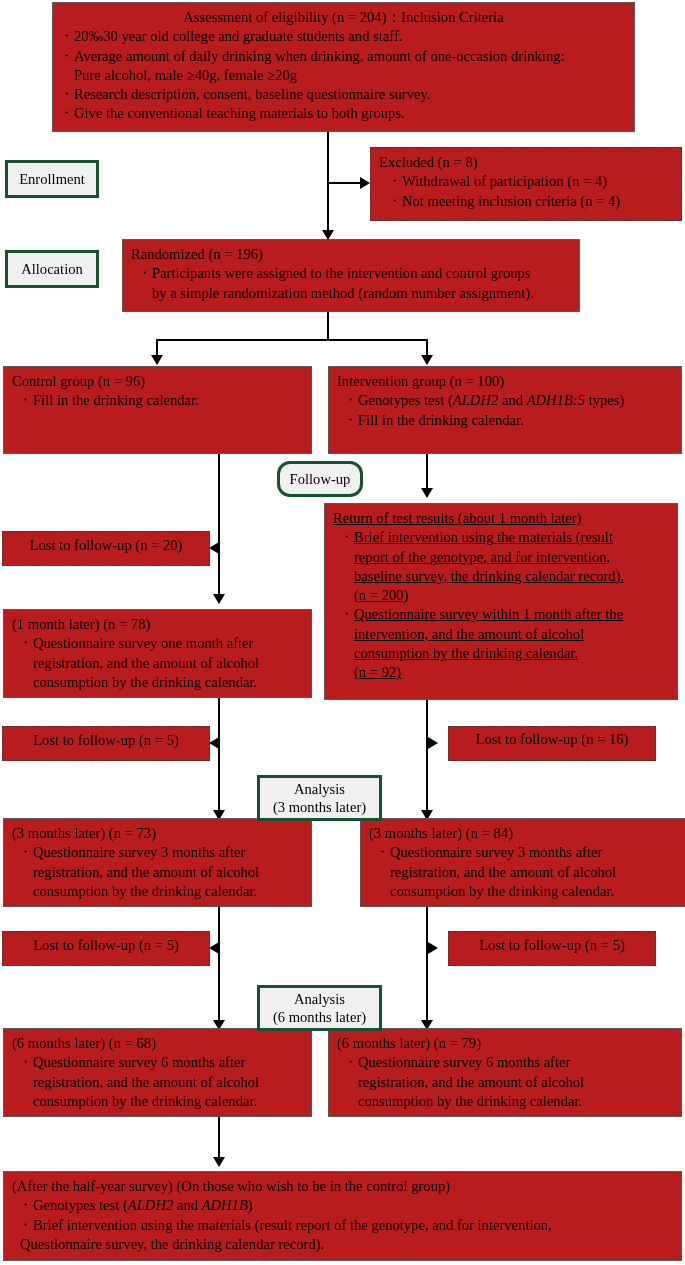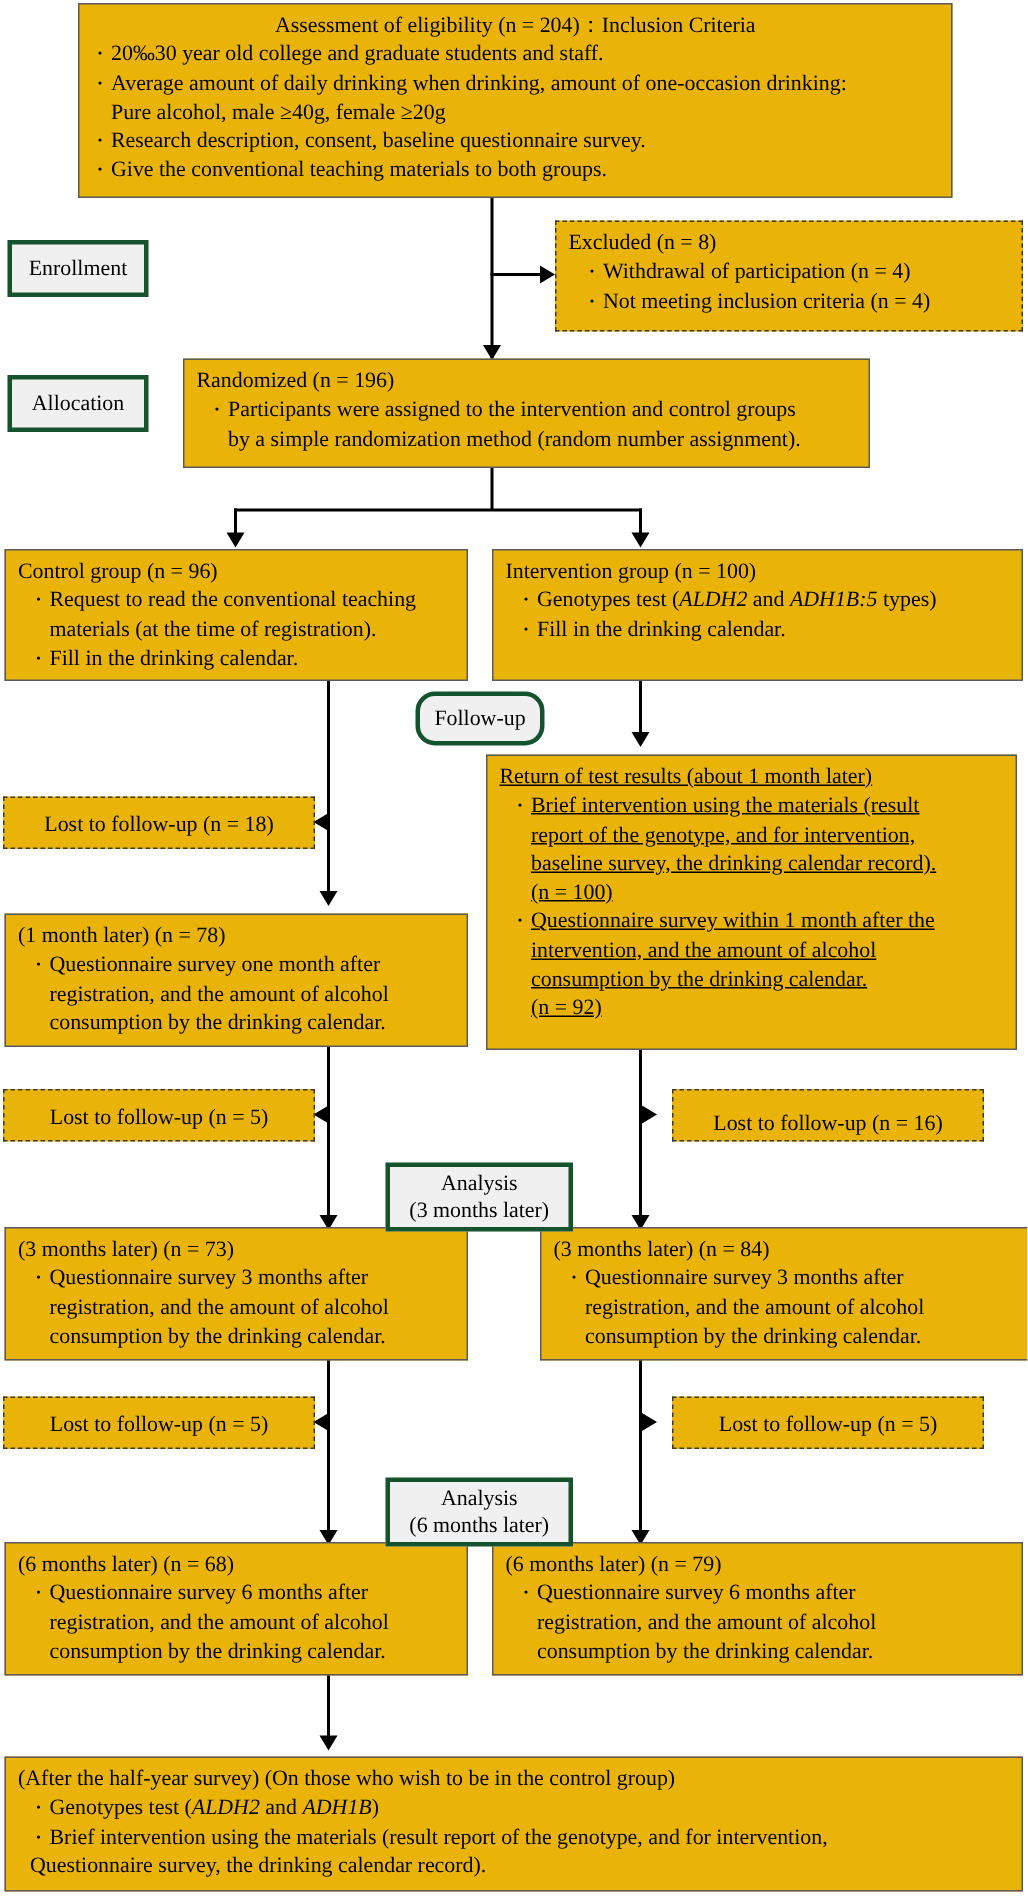--- a/index.html
+++ b/index.html
@@ -15,22 +15,22 @@
     position: relative;
     width: 685px;
     height: 1265px;
     overflow: hidden;
     background: #ffffff;
   }
   .box {
     position: absolute;
     box-sizing: border-box;
     border: 1px solid #5a5a5a;
-    background: #eab308;
-    padding: 5px 8px 1px 8px;
+    background: #b91c1c;
+    padding: 5px 8px 11px 8px;
     font-size: 14.6px;
     line-height: 1.32;
   }
   .box.dashed {
     border: 1px dashed #3a3a3a;
   }
   .stage {
     position: absolute;
     box-sizing: border-box;
     border: 3px solid #14532d;
@@ -160,24 +160,20 @@
   <div class="vline" style="left:327px; top:312px; height:28px;"></div>
   <div class="hline" style="left:156px; top:339px; width:272px;"></div>
   <div class="vline" style="left:156px; top:339px; height:20px;"></div>
   <div class="arrow-d" style="left:151px; top:355px;"></div>
   <div class="vline" style="left:426px; top:339px; height:20px;"></div>
   <div class="arrow-d" style="left:421px; top:355px;"></div>
 
   <div class="box" style="left:3px; top:366px; width:309px; height:88px;">
     <div>Control group (n = 96)</div>
     <ul class="bul" style="padding-left:8px;">
-      <li>
-        <span>Request to read the conventional teaching</span><br>
-        <span>materials (at the time of registration).</span>
-      </li>
       <li>Fill in the drinking calendar.</li>
     </ul>
   </div>
 
   <div class="box" style="left:328px; top:366px; width:354px; height:88px;">
     <div>Intervention group (n = 100)</div>
     <ul class="bul" style="padding-left:8px;">
       <li><span>Genotypes test (</span><em class="gene">ALDH2</em><span> and </span><em class="gene">ADH1B:5</em><span> types)</span></li>
       <li>Fill in the drinking calendar.</li>
     </ul>
@@ -189,31 +185,31 @@
 
   <div class="vline" style="left:218px; top:454px; height:145px;"></div>
   <div class="arrow-d" style="left:213px; top:594px;"></div>
 
   <div class="arrow-l" style="left:209px; top:542px;"></div>
 
   <div class="vline" style="left:426px; top:454px; height:35px;"></div>
   <div class="arrow-d" style="left:421px; top:488px;"></div>
 
   <div class="box dashed" style="left:2px; top:531px; width:208px; height:35px; display:flex; align-items:center; justify-content:center;">
-    <span>Lost to follow-up (n = 18)</span>
+    <span>Lost to follow-up (n = 20)</span>
   </div>
 
   <div class="box" style="left:324px; top:503px; width:354px; height:197px;text-decoration:underline;">
     <div>Return of test results (about 1 month later)</div>
     <ul class="bul" style="padding-left:8px;">
       <li>
         <span>Brief intervention using the materials (result</span><br>
         <span>report of the genotype, and for intervention,</span><br>
         <span>baseline survey, the drinking calendar record).</span><br>
-        <span>(n = 100)</span>
+        <span>(n = 200)</span>
       </li>
       <li>
         <span>Questionnaire survey within 1 month after the</span><br>
         <span>intervention, and the amount of alcohol</span><br>
         <span>consumption by the drinking calendar.</span><br>
         <span>(n = 92)</span>
       </li>
     </ul>
   </div>
 

